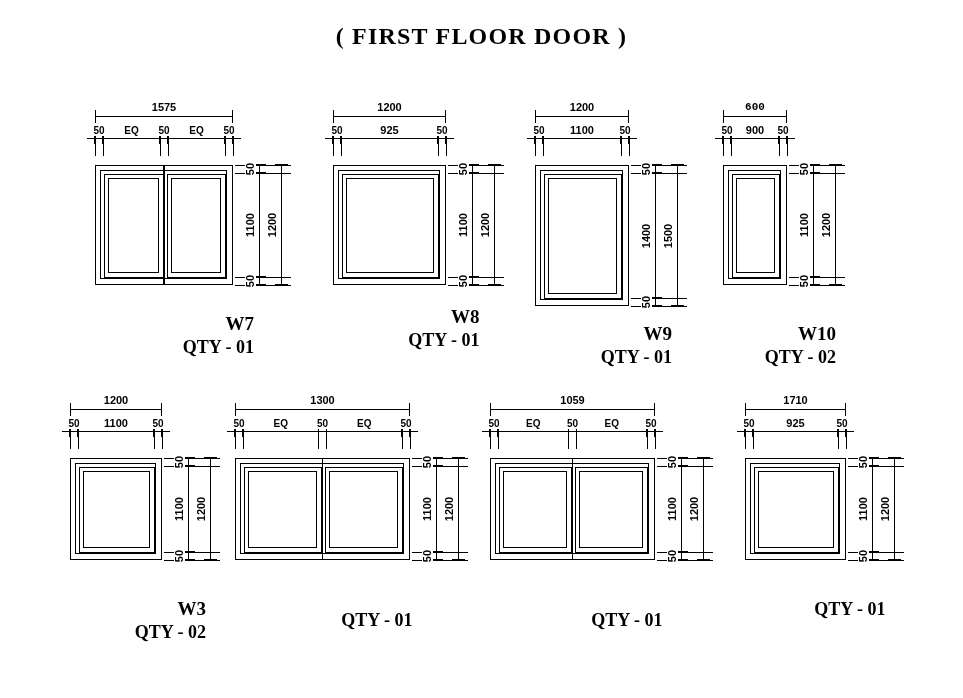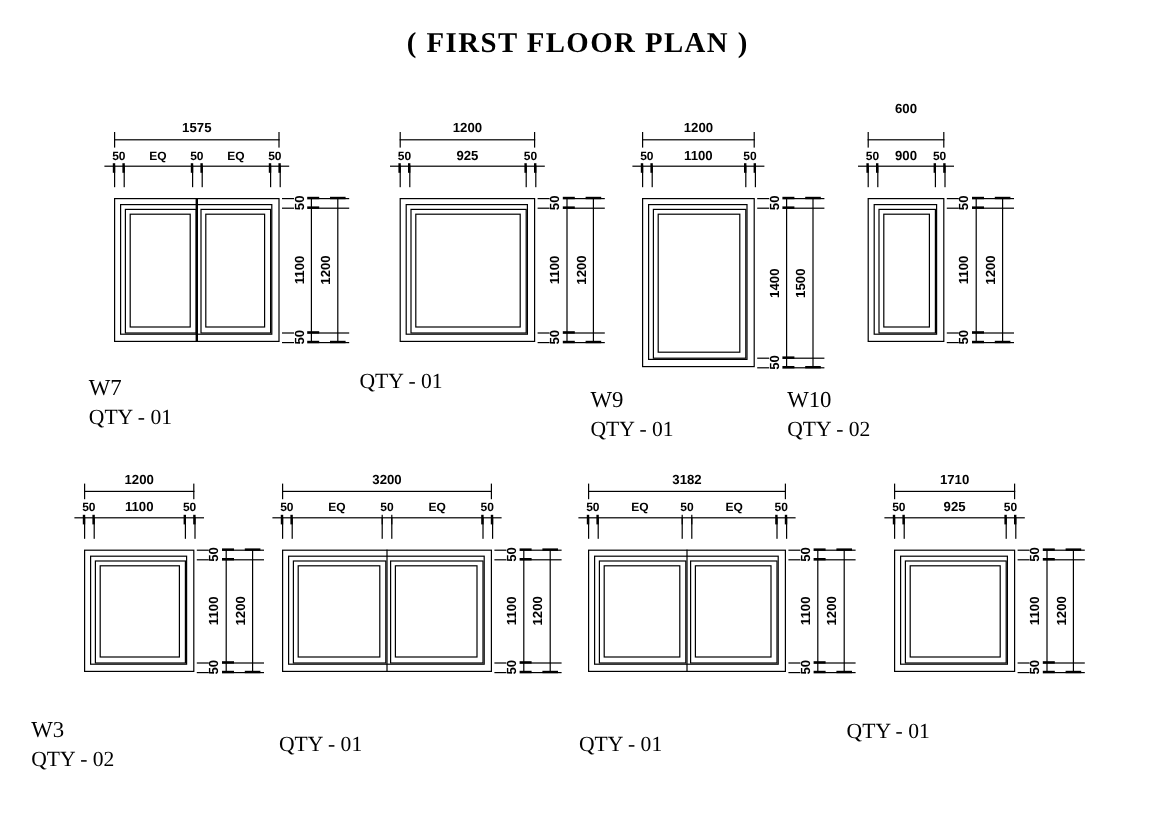--- a/index.html
+++ b/index.html
@@ -64,34 +64,34 @@
     font-family:"Liberation Sans", sans-serif;
     font-size:11px;font-weight:700;
     line-height:11px;white-space:nowrap;
     transform:rotate(-90deg);
     transform-origin:0 0;
     background:#fff;padding:0 2px;
   }
 
   
   .wlabel{
-    position:absolute;text-align:left;white-space:nowrap;
+    position:absolute;text-align:right;white-space:nowrap;
     font-family:"Liberation Serif", serif;
-    font-weight:400;
+    font-weight:700;
   }
   .wlabel .tag{display:block;font-size:19px;line-height:23px;}
   .wlabel .qty{display:block;font-size:18px;line-height:24px;}
 </style>
 </head>
 <body>
 
 <div id="sheet">
 
   <div class="title-block">
-    <div class="title-line2">( FIRST  FLOOR  PLAN )</div>
+    <div class="title-line2">( FIRST  FLOOR  DOOR )</div>
   </div>
 
   <div id="windows-layer">
       <div class="win" style="left: 0px; top: 0px;">
         <div class="frame-outer" style="left: 95px; top: 165px; width: 138px; height: 120px;">
           <div class="frame-inner" style="left: 4px; top: 4px; width: 127px; height: 109px;"></div>
           <div class="pane" style="left: 8px; top: 8px; width: 59.5px; height: 104px;">
             <div class="pane-inner" style="left: 3px; top: 3px; width: 50.5px; height: 95px;"></div>
           </div>
           <div class="pane" style="left: 70.5px; top: 8px; width: 59.5px; height: 104px;">
@@ -175,20 +175,21 @@
         <div class="ticks-h" style="left: 466px; top: 172.3px; width: 13px;"></div>
         <div class="ticks-h" style="left: 466px; top: 276.3px; width: 13px;"></div>
         <div class="ticks-h" style="left: 466px; top: 284.3px; width: 13px;"></div>
         <div class="ticks-h" style="left: 488px; top: 164.3px; width: 13px;"></div>
         <div class="ticks-h" style="left: 488px; top: 284.3px; width: 13px;"></div>
         <div class="dimtxt-v" style="left: 469px; top: 169px; transform: rotate(-90deg) translate(-50%, -100%);">50</div>
         <div class="dimtxt-v" style="left: 469px; top: 225px; transform: rotate(-90deg) translate(-50%, -100%);">1100</div>
         <div class="dimtxt-v" style="left: 469px; top: 281px; transform: rotate(-90deg) translate(-50%, -100%);">50</div>
         <div class="dimtxt-v" style="left: 491px; top: 225px; transform: rotate(-90deg) translate(-50%, -100%);">1200</div>
         <div class="wlabel" style="left: 299.5px; top: 305px; width: 180px;">
+          <span class="tag">W8</span>
           <span class="qty">QTY - 01</span>
         </div>
       </div>
       <div class="win" style="left: 0px; top: 0px;">
         <div class="frame-outer" style="left: 535px; top: 165px; width: 94px; height: 141px;">
           <div class="frame-inner" style="left: 4px; top: 4px; width: 83px; height: 130px;"></div>
           <div class="pane" style="left: 8px; top: 8px; width: 78px; height: 125px;">
             <div class="pane-inner" style="left: 3px; top: 3px; width: 69px; height: 116px;"></div>
           </div>
         </div>
@@ -232,21 +233,21 @@
       <div class="win" style="left: 0px; top: 0px;">
         <div class="frame-outer" style="left: 723px; top: 165px; width: 64px; height: 120px;">
           <div class="frame-inner" style="left: 4px; top: 4px; width: 53px; height: 109px;"></div>
           <div class="pane" style="left: 8px; top: 8px; width: 48px; height: 104px;">
             <div class="pane-inner" style="left: 3px; top: 3px; width: 39px; height: 95px;"></div>
           </div>
         </div>
         <div class="dimline" style="left: 723px; top: 116px; width: 64px;"></div>
         <div class="tick" style="left: 723px; top: 110px; height: 13px;"></div>
         <div class="tick" style="left: 785.6px; top: 110px; height: 13px;"></div>
-        <div class="dimtxt" style="left: 755px; top: 86px; transform: translateX(-50%);">600</div>
+        <div class="dimtxt" style="left: 755px; top: 102px; transform: translateX(-50%); font-family: Liberation Mono, monospace;">600</div>
         <div class="dimline" style="left: 715px; top: 138px; width: 80px;"></div>
         <div class="tick" style="left: 722.3px; top: 132px; height: 12px;"></div>
         <div class="ext" style="left: 722.5px; top: 138px; height: 18px;"></div>
         <div class="tick" style="left: 730.3px; top: 132px; height: 12px;"></div>
         <div class="ext" style="left: 730.5px; top: 138px; height: 18px;"></div>
         <div class="tick" style="left: 778.3px; top: 132px; height: 12px;"></div>
         <div class="ext" style="left: 778.5px; top: 138px; height: 18px;"></div>
         <div class="tick" style="left: 786.3px; top: 132px; height: 12px;"></div>
         <div class="ext" style="left: 786.5px; top: 138px; height: 18px;"></div>
         <div class="dimtxt small" style="left: 727px; top: 125px; transform: translateX(-50%);">50</div>
@@ -324,21 +325,21 @@
             <div class="pane-inner" style="left: 3px; top: 3px; width: 69px; height: 77px;"></div>
           </div>
           <div class="pane" style="left: 89px; top: 8px; width: 78px; height: 86px;">
             <div class="pane-inner" style="left: 3px; top: 3px; width: 69px; height: 77px;"></div>
           </div>
         </div>
         <div class="dimvert" style="left: 321.5px; top: 458px; height: 102px; width: 1.6px;"></div>
         <div class="dimline" style="left: 235px; top: 409px; width: 175px;"></div>
         <div class="tick" style="left: 235px; top: 403px; height: 13px;"></div>
         <div class="tick" style="left: 408.6px; top: 403px; height: 13px;"></div>
-        <div class="dimtxt" style="left: 322.5px; top: 395px; transform: translateX(-50%);">3200</div>
+        <div class="dimtxt" style="left: 322.5px; top: 395px; transform: translateX(-50%);">1300</div>
         <div class="dimline" style="left: 227px; top: 431px; width: 191px;"></div>
         <div class="tick" style="left: 234.3px; top: 425px; height: 12px;"></div>
         <div class="ext" style="left: 234.5px; top: 431px; height: 18px;"></div>
         <div class="tick" style="left: 242.3px; top: 425px; height: 12px;"></div>
         <div class="ext" style="left: 242.5px; top: 431px; height: 18px;"></div>
         <div class="tick" style="left: 317.8px; top: 425px; height: 12px;"></div>
         <div class="ext" style="left: 318px; top: 431px; height: 18px;"></div>
         <div class="tick" style="left: 325.8px; top: 425px; height: 12px;"></div>
         <div class="ext" style="left: 326px; top: 431px; height: 18px;"></div>
         <div class="tick" style="left: 401.3px; top: 425px; height: 12px;"></div>
@@ -377,21 +378,21 @@
             <div class="pane-inner" style="left: 3px; top: 3px; width: 64px; height: 77px;"></div>
           </div>
           <div class="pane" style="left: 84px; top: 8px; width: 73px; height: 86px;">
             <div class="pane-inner" style="left: 3px; top: 3px; width: 64px; height: 77px;"></div>
           </div>
         </div>
         <div class="dimvert" style="left: 571.5px; top: 458px; height: 102px; width: 1.6px;"></div>
         <div class="dimline" style="left: 490px; top: 409px; width: 165px;"></div>
         <div class="tick" style="left: 490px; top: 403px; height: 13px;"></div>
         <div class="tick" style="left: 653.6px; top: 403px; height: 13px;"></div>
-        <div class="dimtxt" style="left: 572.5px; top: 395px; transform: translateX(-50%);">3182</div>
+        <div class="dimtxt" style="left: 572.5px; top: 395px; transform: translateX(-50%);">1059</div>
         <div class="dimline" style="left: 482px; top: 431px; width: 181px;"></div>
         <div class="tick" style="left: 489.3px; top: 425px; height: 12px;"></div>
         <div class="ext" style="left: 489.5px; top: 431px; height: 18px;"></div>
         <div class="tick" style="left: 497.3px; top: 425px; height: 12px;"></div>
         <div class="ext" style="left: 497.5px; top: 431px; height: 18px;"></div>
         <div class="tick" style="left: 567.8px; top: 425px; height: 12px;"></div>
         <div class="ext" style="left: 568px; top: 431px; height: 18px;"></div>
         <div class="tick" style="left: 575.8px; top: 425px; height: 12px;"></div>
         <div class="ext" style="left: 576px; top: 431px; height: 18px;"></div>
         <div class="tick" style="left: 646.3px; top: 425px; height: 12px;"></div>

